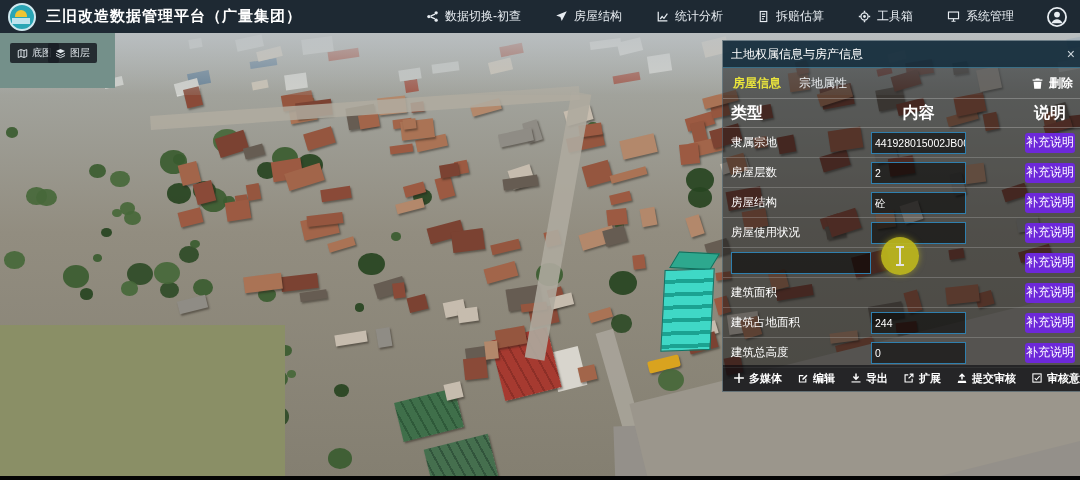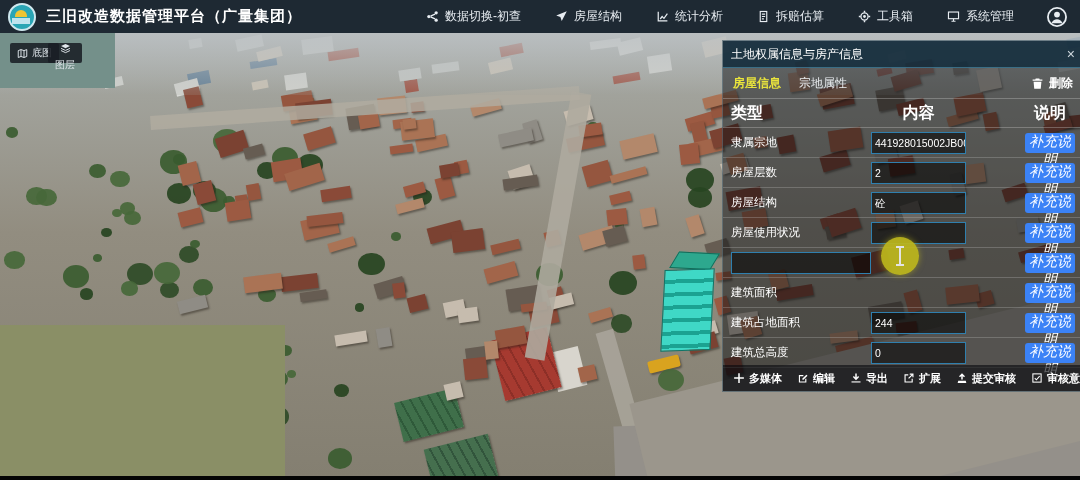--- a/index.html
+++ b/index.html
@@ -55,22 +55,22 @@
   .p-tab{cursor:pointer;color:#e9edf0;}
   .p-tab.active{color:#e9e43c;font-weight:bold;}
   .p-del{margin-left:auto;display:flex;gap:5px;font-weight:bold;font-size:12px;cursor:pointer;align-items:center;}
   .p-del .ic{width:13px;height:13px;color:#fff;}
   .p-thead,.p-row{display:grid;grid-template-columns:140px 95px 1fr 50px;padding:0 8px;align-items:center;}
   .p-thead{height:28px;font-size:16px;font-weight:bold;border-bottom:1px solid rgba(200,200,200,.35);}
   .p-thead .c2,.p-thead .c4{text-align:center;}
   .p-row{height:30px;border-bottom:1px solid rgba(190,190,190,.3);font-size:11.5px;box-sizing:border-box;}
   .p-input{height:20px;background:rgba(0,0,0,.55);border:1px solid #2f7fae;color:#fff;font-size:10.5px;
       line-height:20px;padding:0 3px;overflow:hidden;white-space:nowrap;cursor:text;}
-  .p-note{grid-column:4;height:20px;background:#3b82f6;border:none;color:#fff;font-size:14px;
-      border-radius:3px;cursor:pointer;padding:0;font-family:inherit;font-style:italic;}
+  .p-note{grid-column:4;height:20px;background:#6d28d9;border:none;color:#fff;font-size:12px;
+      border-radius:3px;cursor:pointer;padding:0;font-family:inherit;}
   .p-toolbar{position:absolute;left:0;right:0;bottom:0;height:26px;background:rgba(8,10,14,.62);
       display:flex;align-items:center;gap:15px;padding:0 10px;font-size:11px;font-weight:bold;}
   .tool-item{display:flex;gap:4px;align-items:center;cursor:pointer;color:#fff;white-space:nowrap;}
   .tool-item .ic{width:12px;height:12px;color:#fff;}
 
   .bottom-strip{position:absolute;left:0;right:0;bottom:0;height:4px;background:#050505;z-index:40;}
 </style>
 </head>
 <body>
 
@@ -453,21 +453,21 @@
   <div id="map-buttons">
       <div class="map-btn" style="left: 10px; top: 43px;">
         <span class="ic">
           <svg viewBox="0 0 16 16" fill="none" stroke="currentColor" stroke-width="1.4">
             <path d="M1.8 3.8l4-1.5 4.4 1.5 4-1.5v10l-4 1.5-4.4-1.5-4 1.5z"></path>
             <path d="M5.8 2.5v10M10.2 3.8v10"></path>
           </svg>
         </span>
         <span>底图</span>
       </div>
-      <div class="map-btn" style="left: 48px; top: 43px; flex-direction: column;">
+      <div class="map-btn" style="left: 48px; top: 43px;">
         <span class="ic">
           <svg viewBox="0 0 16 16" fill="currentColor">
             <path d="M8 1.5l6.5 3L8 7.5 1.5 4.5z"></path>
             <path d="M1.5 7.8L8 10.8l6.5-3" fill="none" stroke="currentColor" stroke-width="1.4"></path>
             <path d="M1.5 11L8 14l6.5-3" fill="none" stroke="currentColor" stroke-width="1.4"></path>
           </svg>
         </span>
         <span>图层</span>
       </div>
     </div>

